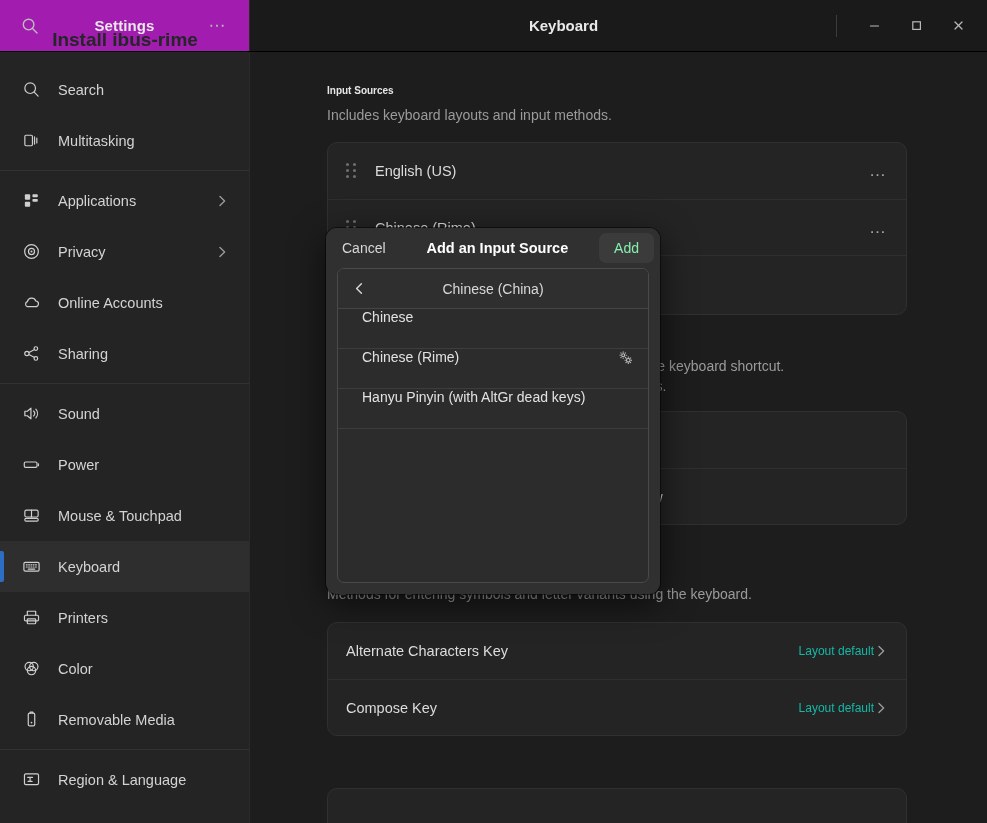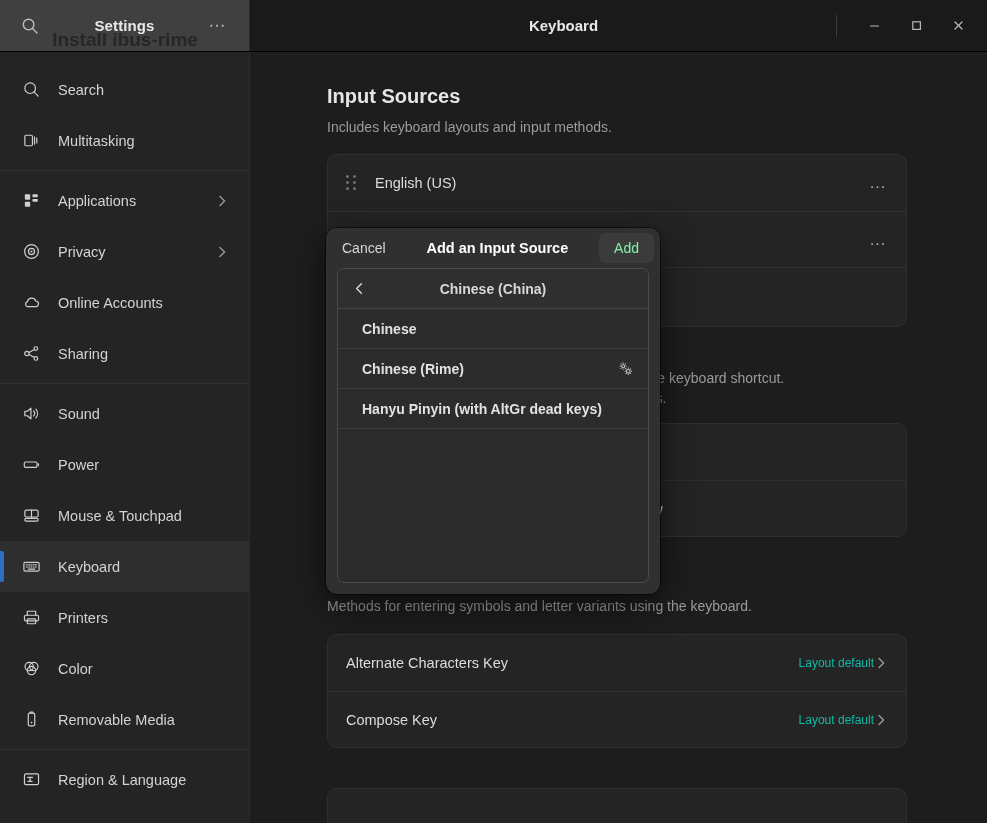--- a/index.html
+++ b/index.html
@@ -19,21 +19,21 @@
   
   .titlebar {
     position: absolute; top: 0; left: 0;
     width: 987px; height: 52px;
     display: flex;
     background: #161616;
     border-bottom: 1px solid #000000;
   }
   .tb-left {
     width: 250px; height: 51px;
-    background: #404040;
+    background: #a21caf;
     display: flex; align-items: center;
     position: relative;
     border-right: 1px solid #2b2b2b;
     text-align: center;
   }
   .tb-right {
     flex: 1; height: 51px;
     background: #1a1a1a;
     display: flex; align-items: center;
     position: relative;
@@ -123,21 +123,21 @@
 
   
   .content {
     position: absolute; left: 251px; top: 52px;
     width: 736px; height: 771px;
     background: #1d1d1d;
     overflow: hidden;
   }
   .pane { position: absolute; left: 76px; top: 0; width: 580px; }
   .sec-title {
-    font-size: 20px; font-weight: bold; color: #e6e6e6;
+    font-size: 10px; font-weight: bold; color: #e6e6e6;
     margin-bottom: 9px;
   }
   .sec-sub {
     font-size: 14px; color: #9b9b9b; line-height: 20px;
   }
   .card {
     background: #242424;
     border: 1px solid #303030;
     border-radius: 10px;
     overflow: hidden;
@@ -186,21 +186,20 @@
     font-size: 14.5px; font-weight: bold; color: #ffffff;
   }
   .dlg-add {
     font-size: 14px; color: #86efac;
     background: #3b3b3b;
     padding: 7px 15px; border-radius: 7px;
   }
   .dlg-body {
     flex: 1;
     padding: 0 11px 11px 11px;
-    font-weight: bold;
   }
   .dlg-list {
     height: 100%;
     background: #2c2c2c;
     border: 1px solid #4a4a4a;
     border-radius: 7px;
     overflow: hidden;
   }
   .dlg-bar {
     height: 40px;
@@ -214,21 +213,21 @@
     display: flex; align-items: center; justify-content: center;
     color: #d6d6d6;
   }
   .dlg-bar-title {
     position: absolute; left: 0; right: 0;
     text-align: center; font-size: 14px; color: #d8d8d8;
     pointer-events: none;
   }
   .dlg-item {
     height: 40px;
-    display: flex; align-items: center;
+    display: flex; 
     padding: 0 14px 0 24px;
     color: #e2e2e2; font-size: 14px;
     border-bottom: 1px solid #3d3d3d;
     background: #2c2c2c;
   }
   .dlg-item-label { flex: 1; }
   .gearicn { color: #c9c9c9; display: flex; }
 </style>
 </head>
 <body>

